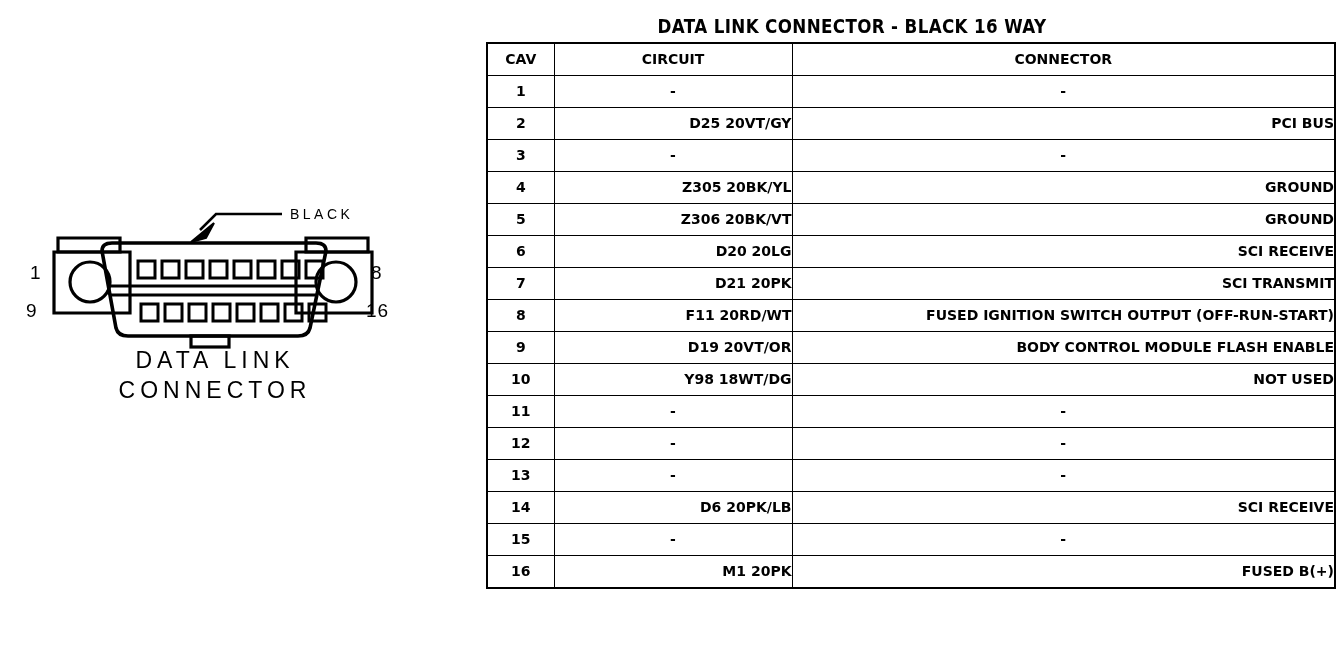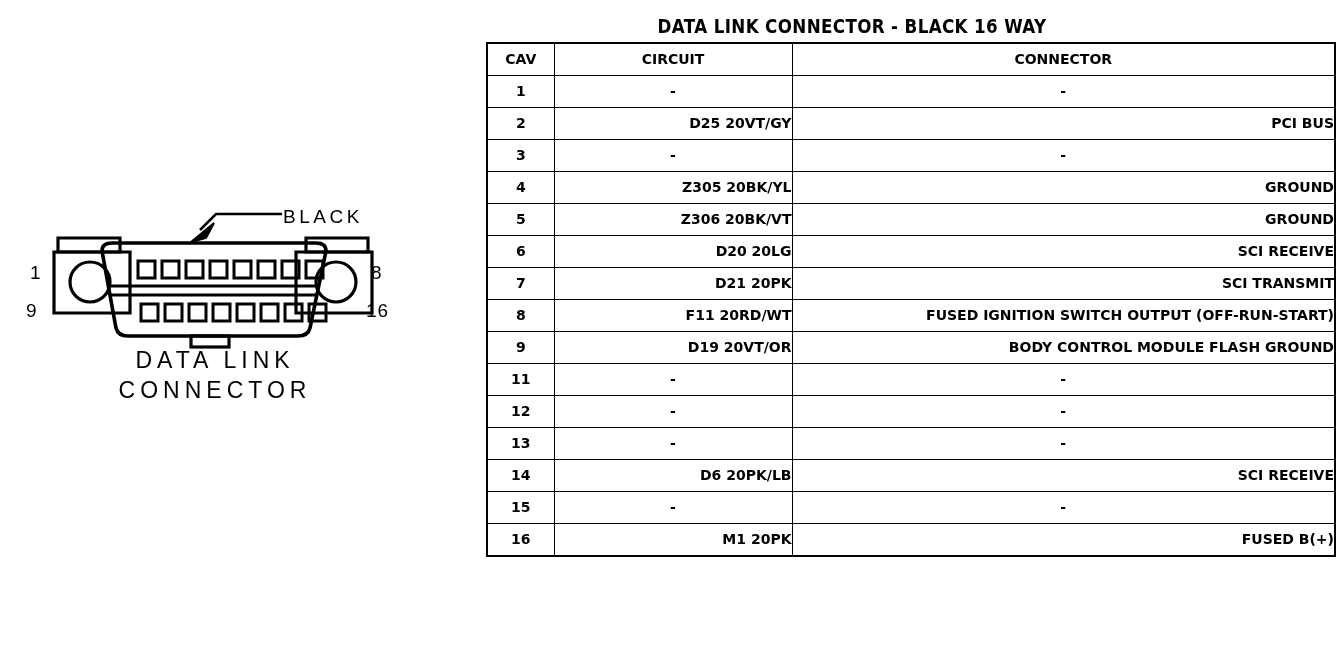--- a/index.html
+++ b/index.html
@@ -37,23 +37,23 @@
     color: #000;
     line-height: 1;
   }
   #pin-label-1  { left: 30px;  top: 263px; }
   #pin-label-9  { left: 26px;  top: 301px; }
   #pin-label-8  { left: 371px; top: 263px; }
   #pin-label-16 { left: 366px; top: 301px; }
 
   #black-label {
     position: absolute;
-    left: 283px;
+    left: 290px;
     top: 207px;
-    font-size: 19px;
+    font-size: 14px;
     letter-spacing: 3.5px;
     line-height: 1;
   }
 
   #connector-caption {
     position: absolute;
     left: 0;
     top: 345px;
     width: 430px;
     text-align: center;
@@ -241,21 +241,26 @@
           <td class="c-function">SCI TRANSMIT</td>
         </tr>
         <tr>
           <td class="c-cav">8</td>
           <td class="c-circuit">F11 20RD/WT</td>
           <td class="c-function">FUSED IGNITION SWITCH OUTPUT (OFF-RUN-START)</td>
         </tr>
         <tr>
           <td class="c-cav">9</td>
           <td class="c-circuit">D19 20VT/OR</td>
-          <td class="c-function">BODY CONTROL MODULE FLASH GROUND</td>
+          <td class="c-function">BODY CONTROL MODULE FLASH ENABLE</td>
+        </tr>
+        <tr>
+          <td class="c-cav">10</td>
+          <td class="c-circuit">Y98 18WT/DG</td>
+          <td class="c-function">NOT USED</td>
         </tr>
         <tr>
           <td class="c-cav">11</td>
           <td class="c-circuit is-empty">-</td>
           <td class="c-function is-empty">-</td>
         </tr>
         <tr>
           <td class="c-cav">12</td>
           <td class="c-circuit is-empty">-</td>
           <td class="c-function is-empty">-</td>

